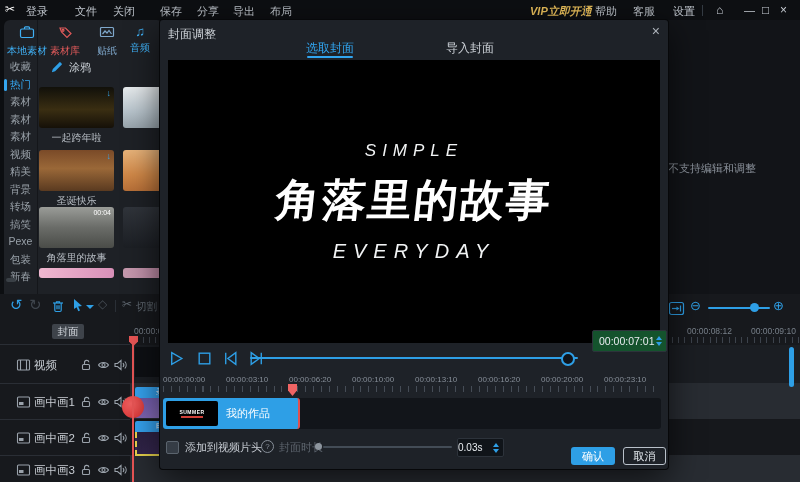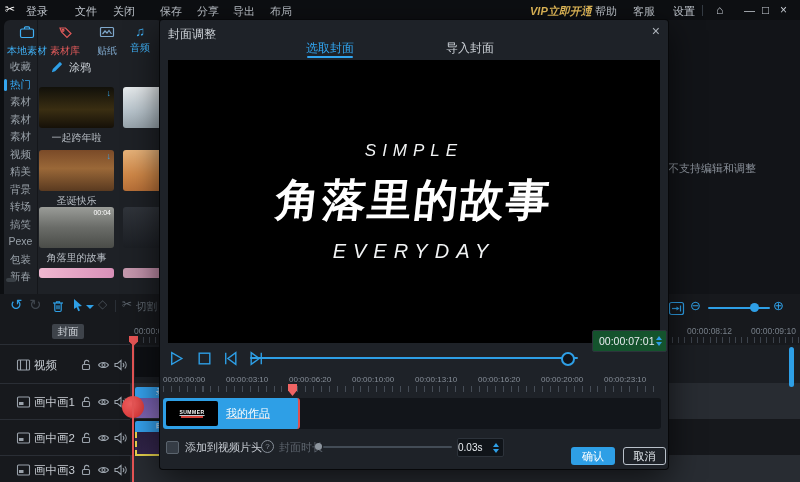--- a/index.html
+++ b/index.html
@@ -86,21 +86,21 @@
            display:flex;align-items:center;}
   .timebox .tc{font-size:10.5px;color:#e8ecf0;padding-left:6px;flex:1;}
   .spin{display:flex;flex-direction:column;gap:2px;margin-right:4px;}
   .tri-up{width:0;height:0;border-left:3px solid transparent;border-right:3px solid transparent;border-bottom:4px solid #2e9fe6;}
   .tri-down{width:0;height:0;border-left:3px solid transparent;border-right:3px solid transparent;border-top:4px solid #2e9fe6;}
   .m-rul{position:absolute;top:355px;font-size:8px;color:#868e98;white-space:nowrap;}
   .m-ticks{position:absolute;left:3px;top:366px;width:498px;height:6px;
            background:repeating-linear-gradient(90deg,#454c56 0 1px,transparent 1px 7.9px);}
   .m-strip{position:absolute;left:3px;top:378px;width:498px;height:31px;background:#12151a;border-radius:3px;}
   .m-clipbar{position:absolute;left:3px;top:378px;width:135px;height:31px;background:#2e9fe6;border-radius:3px;
-             border-right:2px solid #e05050;display:flex;align-items:center;text-decoration:underline;}
+             border-right:2px solid #e05050;display:flex;align-items:center;}
   .m-clipthumb{margin-left:3px;width:52px;height:25px;background:#000;border-radius:2px;
                display:flex;flex-direction:column;align-items:center;justify-content:center;}
   .m-clipthumb .st{font-size:5px;font-weight:bold;color:#fff;letter-spacing:.5px;}
   .m-clipthumb .sr{width:22px;height:2px;background:#d04038;margin-top:1px;}
   .m-cliplabel{margin-left:8px;font-size:11px;color:#fff;}
   .chk{position:absolute;left:6px;top:421px;width:11px;height:11px;background:#353c45;border:1px solid #5b646e;border-radius:2px;}
   .m-opt-label{position:absolute;left:25px;top:420px;font-size:11px;color:#c8cdd4;white-space:nowrap;}
   .helpc{position:absolute;left:101px;top:420px;width:11px;height:11px;border:1px solid #878f99;border-radius:50%;
          font-size:8px;color:#878f99;text-align:center;line-height:11px;}
   .m-dur-label{position:absolute;left:119px;top:420px;font-size:11px;color:#5d646d;white-space:nowrap;}

